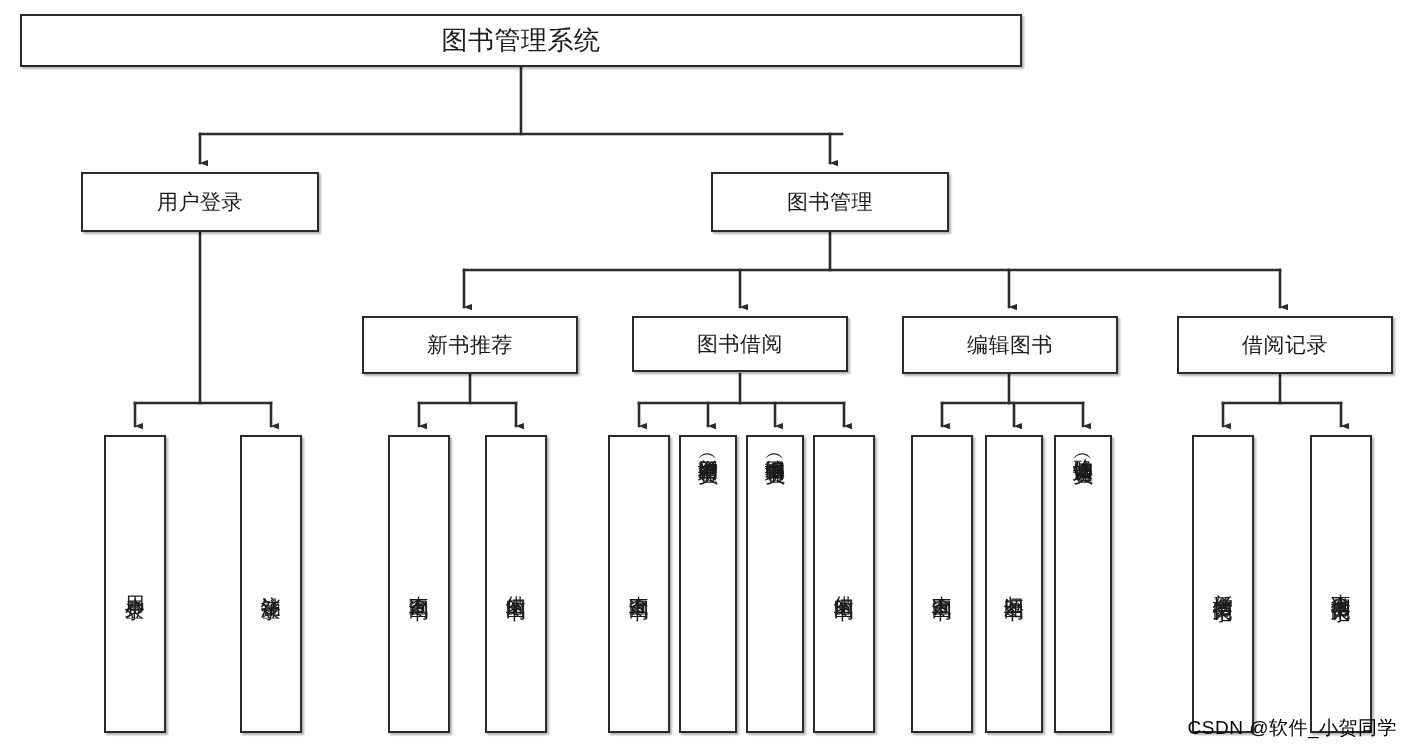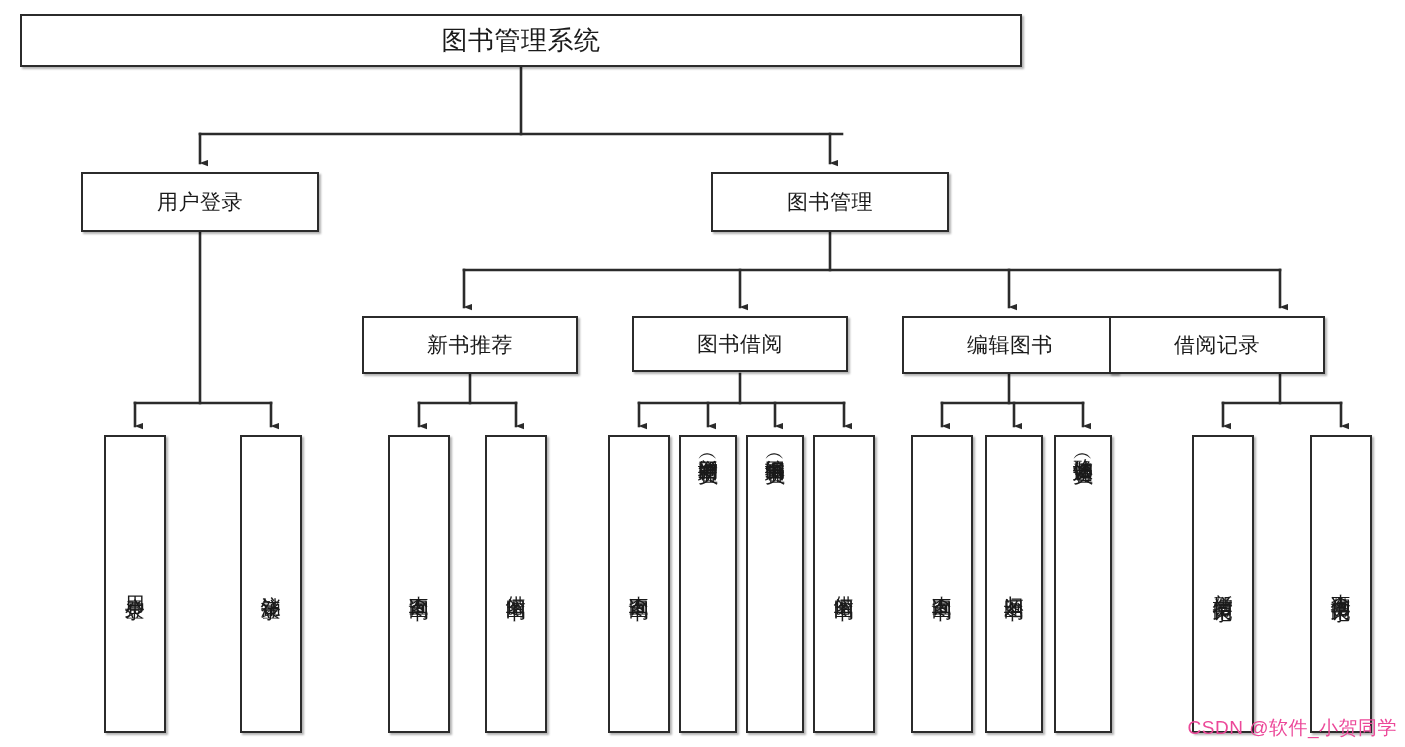--- a/index.html
+++ b/index.html
@@ -67,21 +67,21 @@
   }
   .node-leaf.leaf-center {
     align-items: center;
     padding-top: 0;
   }
   #watermark {
     position: absolute;
     right: 8px;
     bottom: 6px;
     font-size: 19px;
-    color: #ec4899;
+    color: #000000;
     letter-spacing: 0.5px;
     white-space: nowrap;
     z-index: 5;
     user-select: none;
   }
 </style>
 </head>
 <body>
 
 <div id="diagram-root">
@@ -149,21 +149,21 @@
 
   <div class="node node-branch" style="left:711px; top:172px; width:238px; height:60px;">
     <span class="node-label">图书管理</span>
   </div>
   <div class="node node-branch" style="left:632px; top:316px; width:216px; height:56px;justify-content:center;">
     <span class="node-label">图书借阅</span>
   </div>
   <div class="node node-branch" style="left:902px; top:316px; width:216px; height:58px;">
     <span class="node-label">编辑图书</span>
   </div>
-  <div class="node node-branch" style="left:1109px; top:316px; width:216px; height:58px;">
+  <div class="node node-branch" style="left:1177px; top:316px; width:216px; height:58px;">
     <span class="node-label">借阅记录</span>
   </div>
 
   <div class="node node-leaf leaf-center" style="left:104px; top:435px; width:62px; height:298px;">
     <span class="node-label">用户登录</span>
   </div>
   <div class="node node-leaf leaf-center" style="left:240px; top:435px; width:62px; height:298px;">
     <span class="node-label">注销登录</span>
   </div>
 

